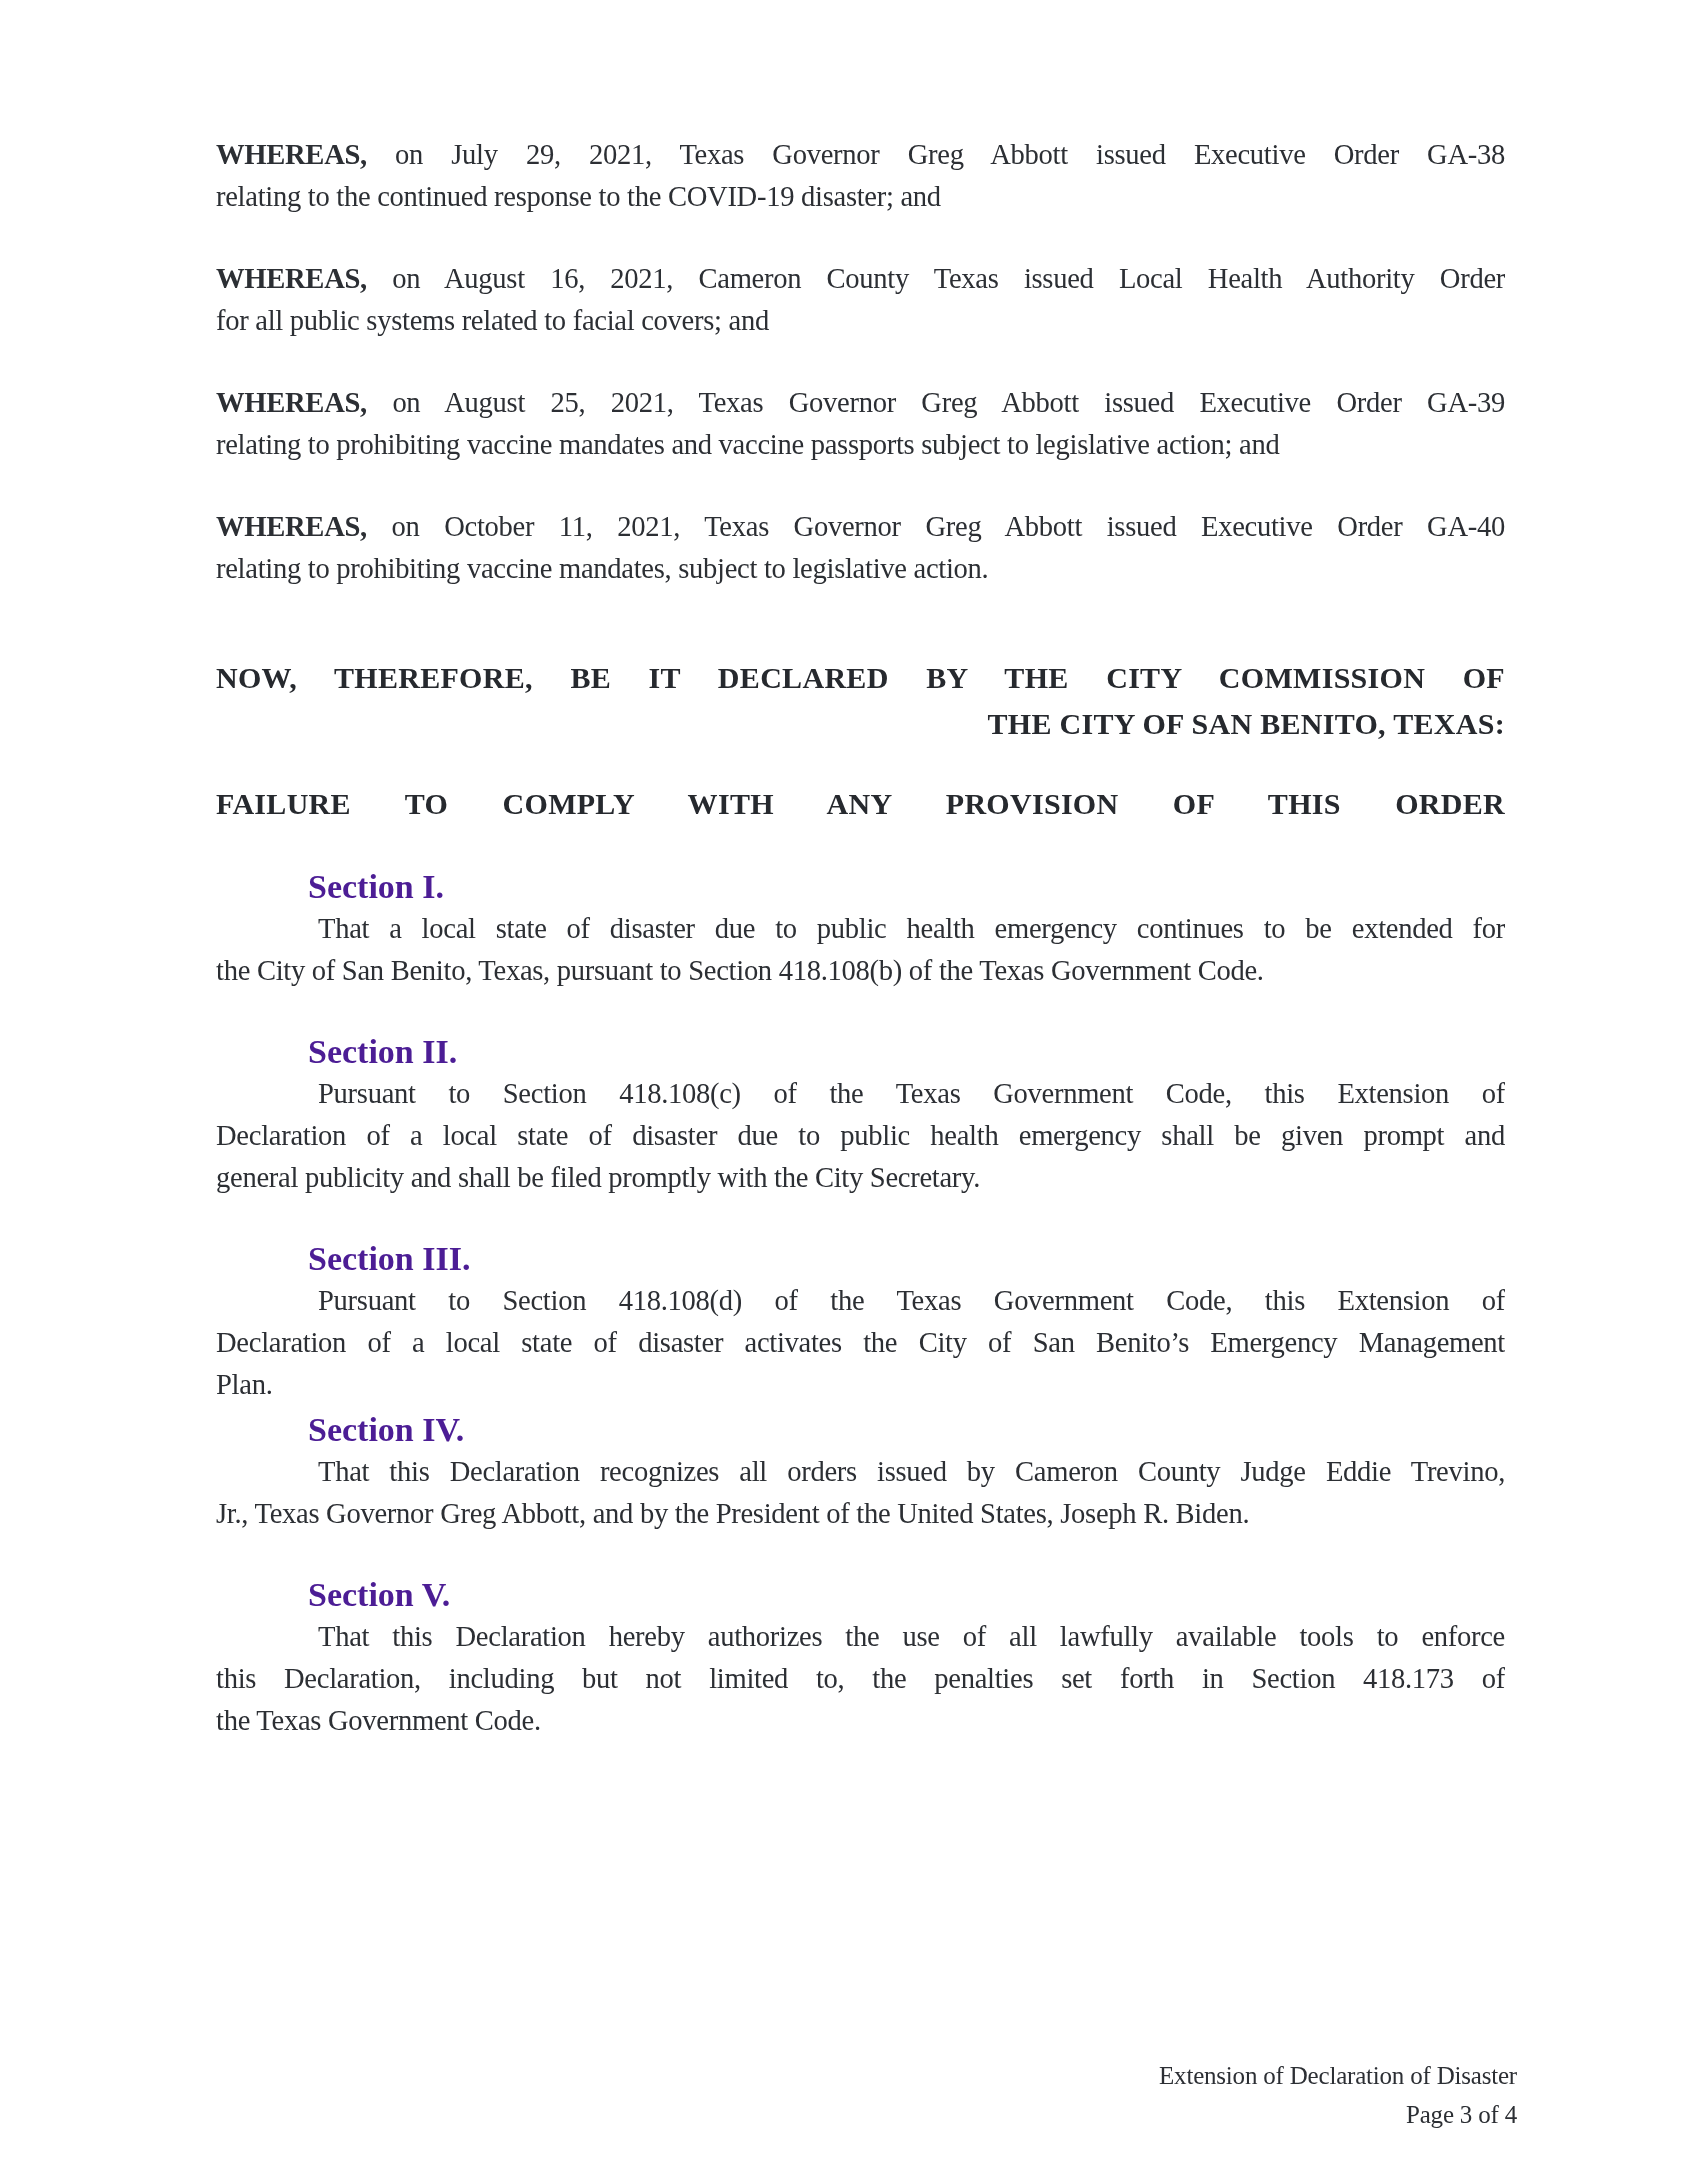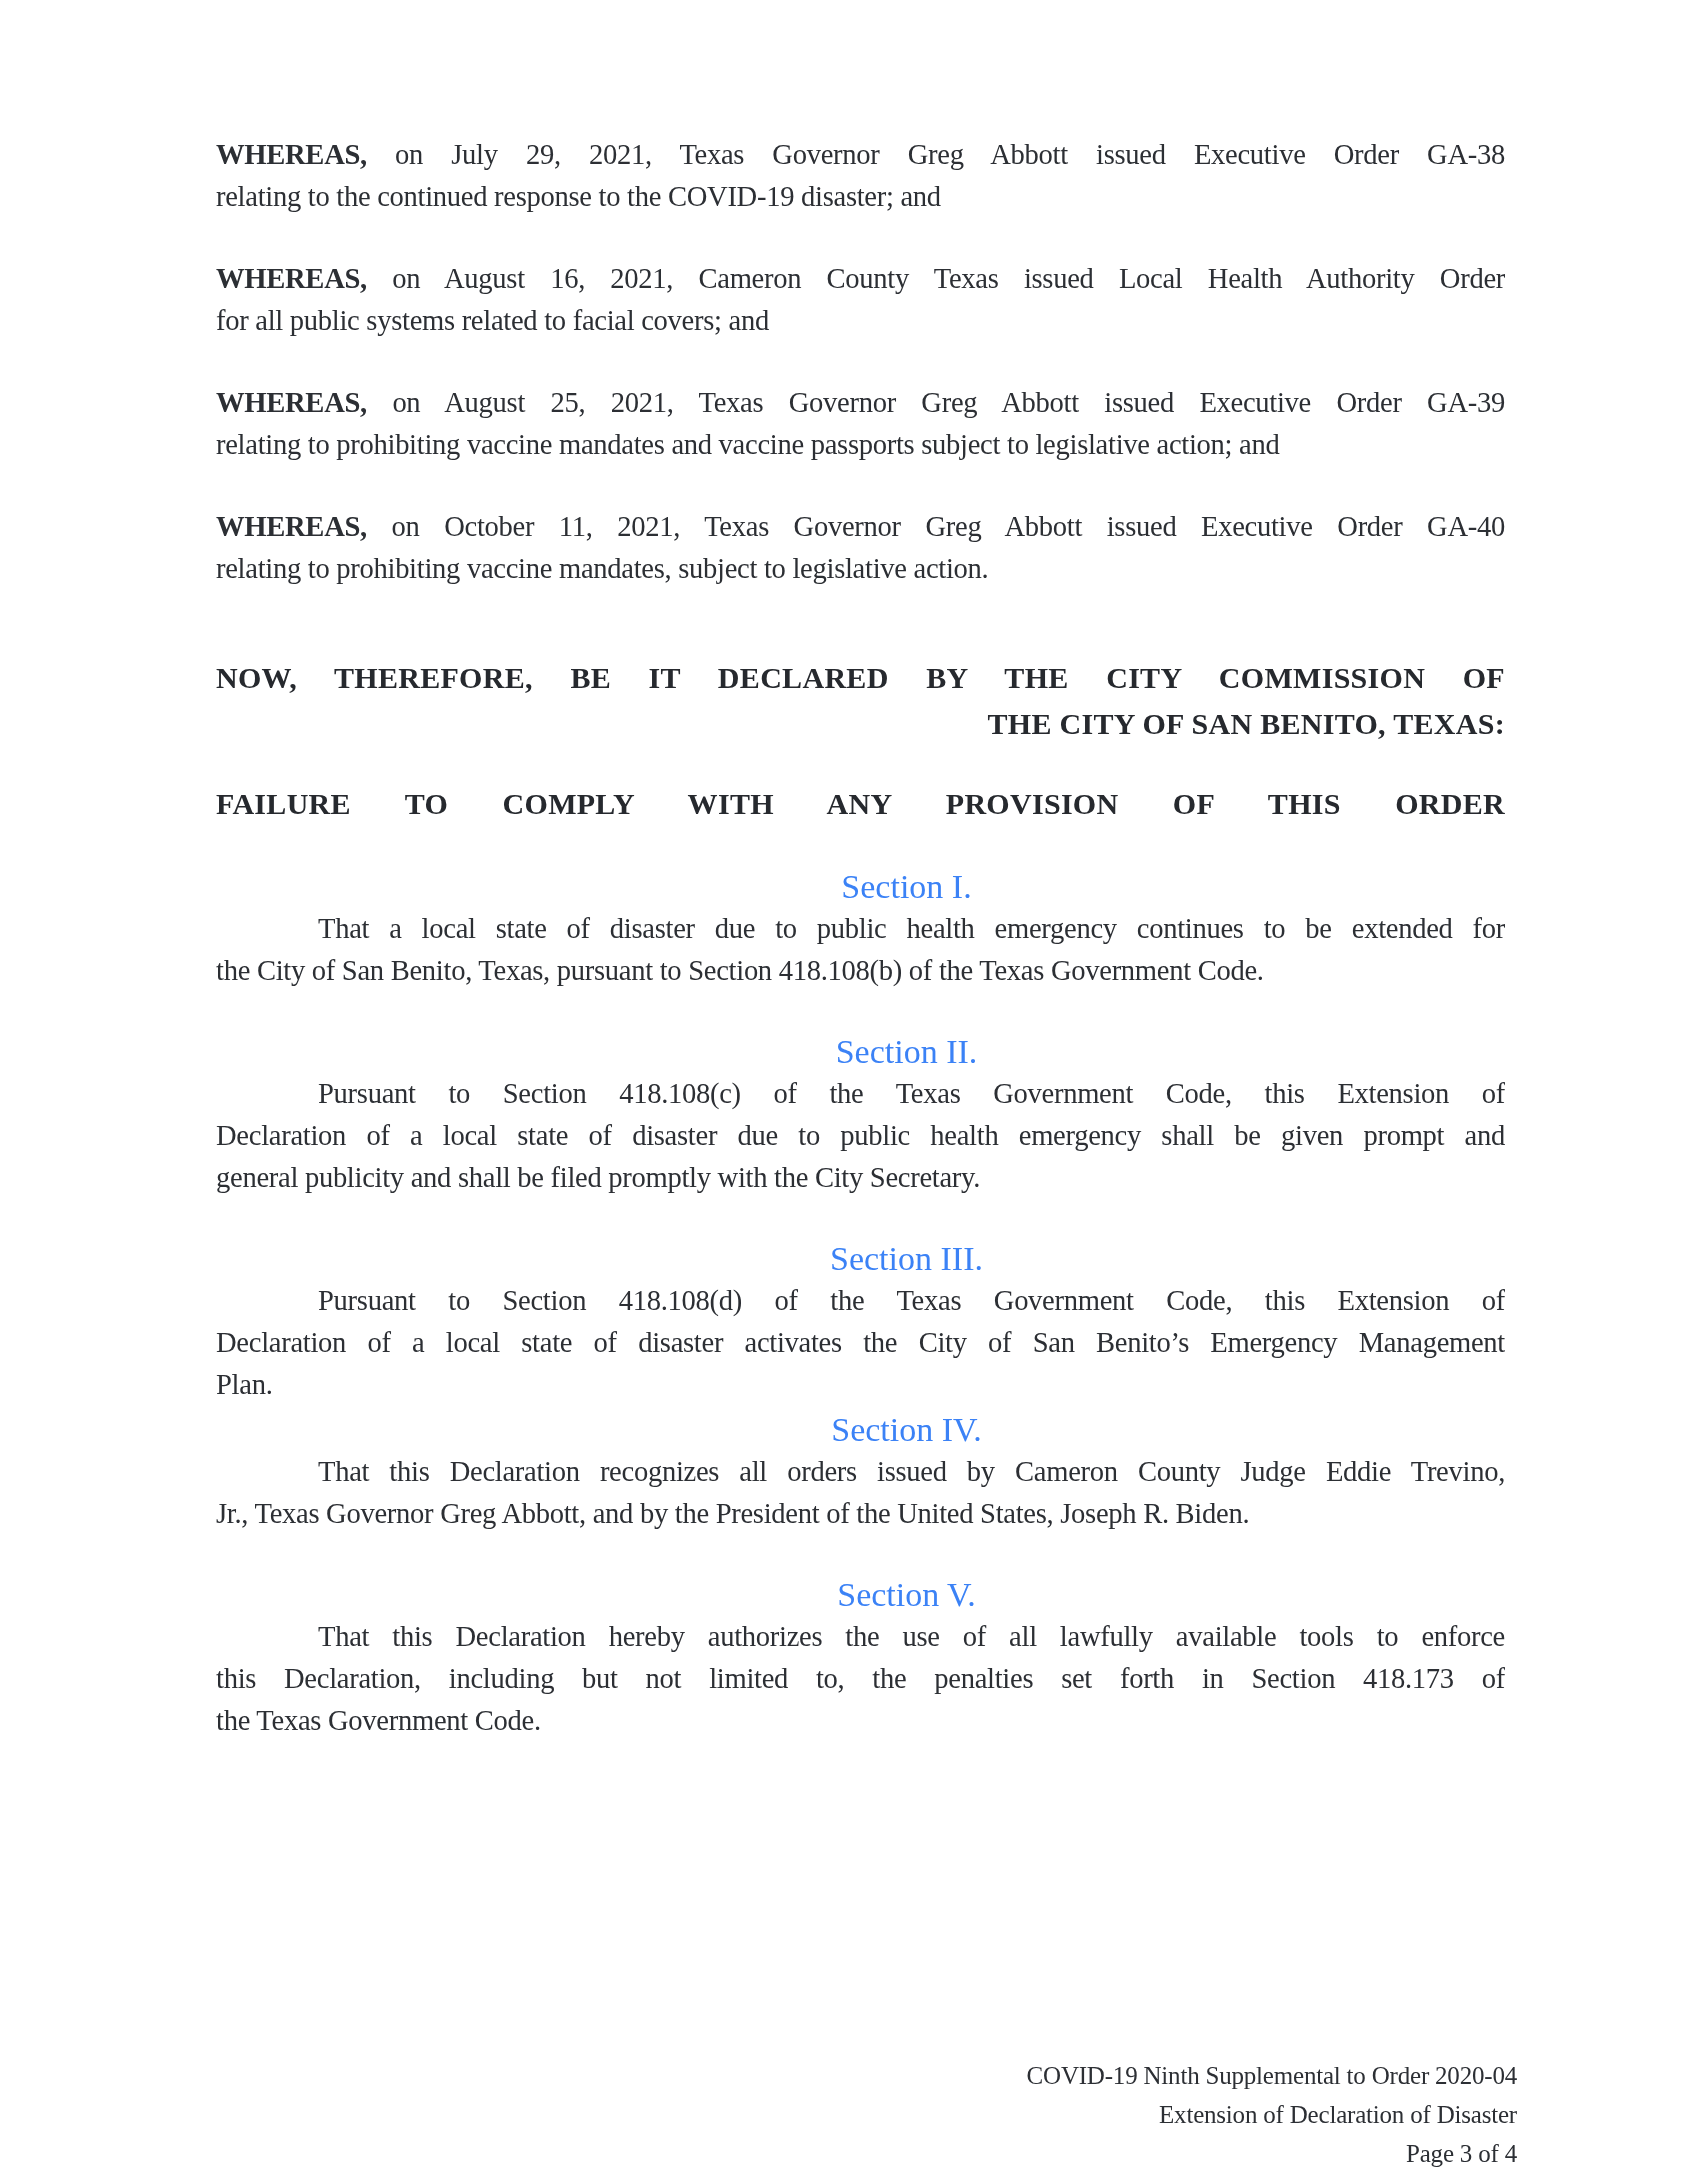--- a/index.html
+++ b/index.html
@@ -19,22 +19,22 @@
   .whereas{margin-bottom:40px;}
   
   .proclaim{margin-top:65px;}
   .proclaim + .proclaim{margin-top:34px;}
   .p-line{height:46px;line-height:46px;font-size:30px;font-weight:bold;
     letter-spacing:0.3px;color:#26292e;text-align:justify;overflow:hidden;}
   .p-line.j::after{content:"";display:inline-block;width:100%;}
   .p-line.last{text-align:right;}
   
   .section{margin-top:39px;}
-  .sec-head{height:42px;line-height:42px;font-size:34px;font-weight:normal;
-    text-align:center;padding-left:92px;color:#3b82f6;}
+  .sec-head{height:42px;line-height:42px;font-size:34px;font-weight:bold;
+    text-align:left;padding-left:92px;color:#4c1d95;}
   #section-4{margin-top:3px;}
   #section-6{margin-top:74px;}
   
   .footer{position:absolute;top:2056px;right:168px;text-align:right;}
   .f-line{font-size:25px;line-height:39px;letter-spacing:-0.2px;color:#2c2f34;}
 </style>
 </head>
 <body>
 
 <div class="page">
@@ -85,18 +85,17 @@
         <div class="t-line last">Jr., Texas Governor Greg Abbott, and by the President of the United States, Joseph R. Biden.</div>
       </div>
       <div class="section" id="section-5">
         <div class="sec-head">Section V.</div>
         <div class="t-line j indent">That this Declaration hereby authorizes the use of all lawfully available tools to enforce</div>
         <div class="t-line j">this Declaration, including but not limited to, the penalties set forth in Section 418.173 of</div>
         <div class="t-line last">the Texas Government Code.</div>
       </div>
     </div>
   <div class="footer">
-    <div class="f-line">COVID-19 Ninth Supplemental to Order 2020-04</div>
     <div class="f-line">Extension of Declaration of Disaster</div>
     <div class="f-line">Page 3 of 4</div>
   </div>
 </div>
 
 
 </body></html>

